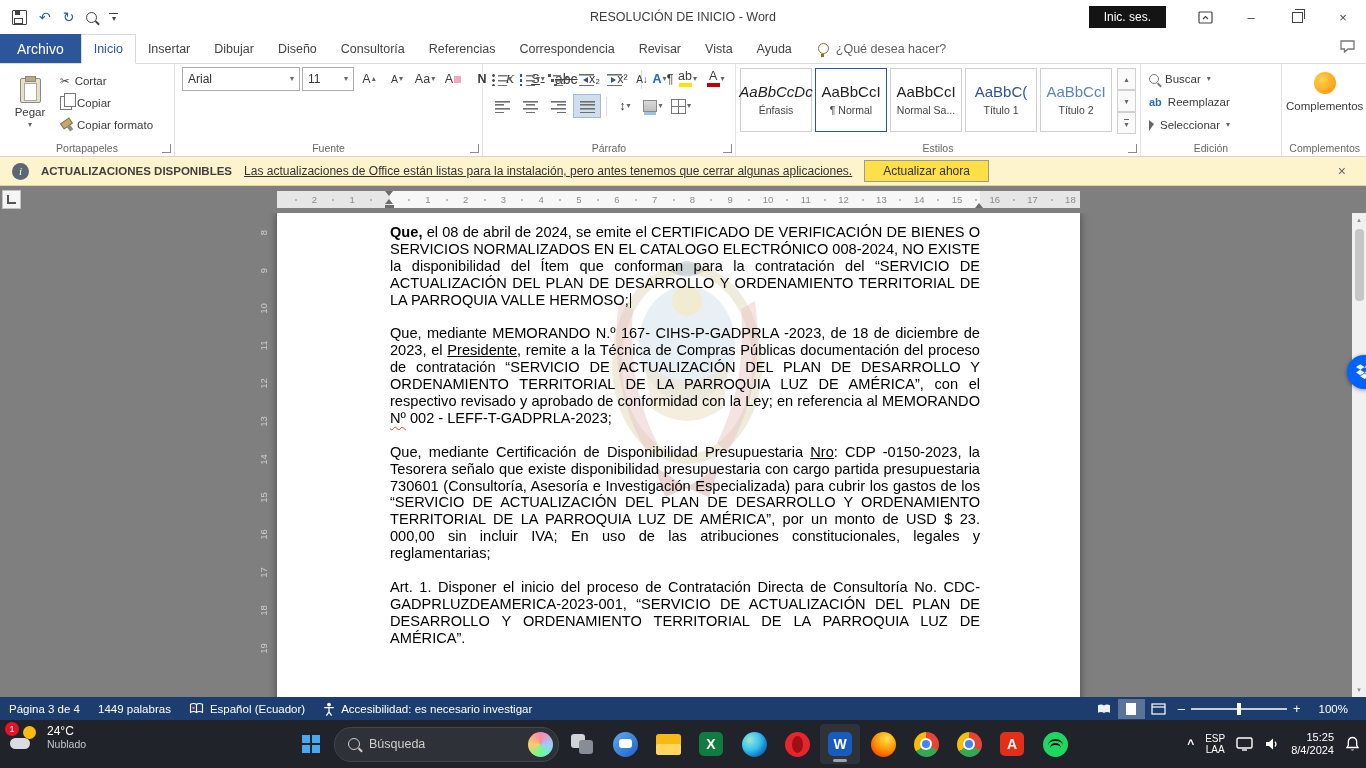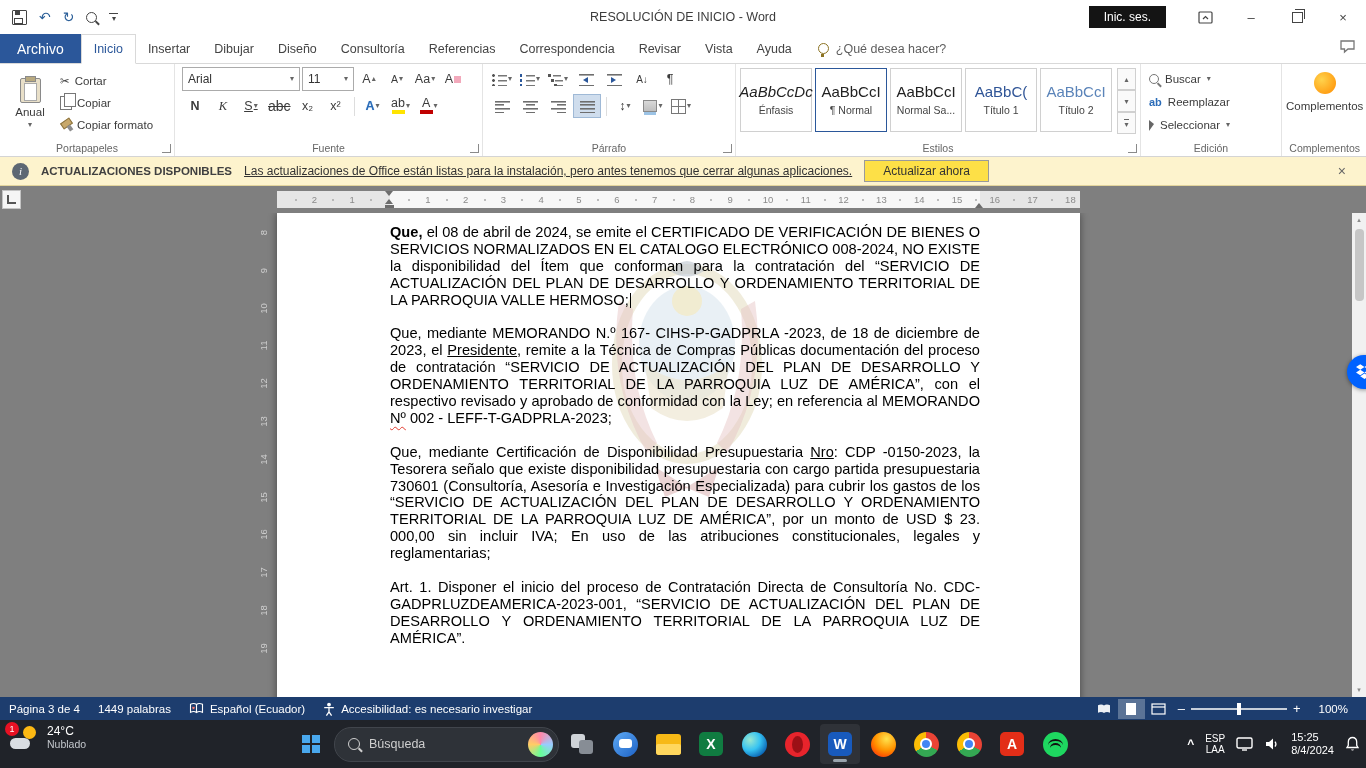--- a/index.html
+++ b/index.html
@@ -50,21 +50,21 @@
   .clipic::before{content:"";position:absolute;left:4px;top:-3px;width:9px;height:4px;background:#b8a97f;border:1px solid #8a8a8a}
   .clipic::after{content:"";position:absolute;left:3px;top:4px;width:11px;height:16px;background:#fff;border:1px solid #aaa}
   .clipcol{display:flex;flex-direction:column;gap:2px;padding-top:4px}
   .sbtn{display:flex;align-items:center;gap:5px;height:20px;padding:0 4px;font-size:11.5px;color:#3b3b3b;white-space:nowrap}
   .cpages{width:10px;height:12px;border:1.2px solid #777;background:#fff;position:relative}
   .cpages::before{content:"";position:absolute;left:3px;top:-4px;width:10px;height:12px;border:1.2px solid #777;background:#fff}
   .brush{width:12px;height:12px;position:relative}
   .brush::before{content:"";position:absolute;left:1px;top:1px;width:9px;height:5px;background:#c8a86a;border:1px solid #8a7340;transform:rotate(-35deg)}
   .brush::after{content:"";position:absolute;right:0;bottom:0;width:4px;height:6px;background:#8d8d8d;transform:rotate(-35deg)}
 
-  .g-font{width:296px;display:flex;flex-direction:column;gap:3px;padding-left:7px}
+  .g-font{width:296px;display:flex;flex-direction:row;gap:3px;padding-left:7px}
   .frow{display:flex;align-items:center;gap:2px;height:24px}
   .combo{display:flex;align-items:center;justify-content:space-between;border:1px solid #ababab;background:#fff;height:22px;font-size:12px;padding:0 5px;color:#333}
   .ibtn{min-width:22px;height:22px;display:flex;align-items:center;justify-content:center;color:#3b3b3b;font-size:12.5px;gap:1px;padding:0 2px}
   .fx-b{font-weight:bold}
   .fx-i{font-style:italic;font-family:"Liberation Serif",serif}
   .fx-u{text-decoration:underline}
   .fx-s{text-decoration:line-through;font-size:14px}
   .tiny{font-size:8px;line-height:8px;color:#666}
   .colorbar{display:flex;flex-direction:column;align-items:center;line-height:11px;font-size:12.5px}
   .colorbar .bar{width:13px;height:4px;margin-top:1px}
@@ -202,21 +202,21 @@
   .ai-firefox{width:25px;height:25px;border-radius:50%;background:radial-gradient(circle at 62% 28%,#ffe34d,#ff9400 48%,#ff5a00 72%,#d8216a)}
   .ai-chrome,.ai-chrome-profile{width:25px;height:25px;border-radius:50%;background:conic-gradient(#ea4335 0 33%,#34a853 33% 66%,#fbbc05 66% 100%);position:relative}
   .ai-chrome::before,.ai-chrome-profile::before{content:"";position:absolute;left:6.5px;top:6.5px;width:12px;height:12px;border-radius:50%;background:#fff}
   .ai-chrome::after,.ai-chrome-profile::after{content:"";position:absolute;left:8.5px;top:8.5px;width:8px;height:8px;border-radius:50%;background:#4285f4}
   .ai-spotify{width:25px;height:25px;border-radius:50%;background:#1ed760;position:relative}
   .ai-spotify::before{content:"";position:absolute;left:5px;top:7px;width:15px;height:10px;border-top:2px solid #111;border-radius:50%}
   .ai-spotify::after{content:"";position:absolute;left:7px;top:11px;width:11px;height:8px;border-top:2px solid #111;border-radius:50%}
   .tray{position:absolute;right:6px;top:0;height:48px;display:flex;align-items:center;gap:11px}
   .chev{color:#fff;font-size:12px;font-weight:bold}
   .lang{display:flex;flex-direction:column;align-items:center;color:#fff;font-size:10px;line-height:11px}
-  .timedate{display:flex;flex-direction:column;align-items:flex-start;color:#fff;font-size:11px;line-height:13px}
+  .timedate{display:flex;flex-direction:column;align-items:flex-end;color:#fff;font-size:11px;line-height:13px}
   .trayic{display:flex;align-items:center;justify-content:center}
 </style>
 </head>
 <body>
 
 <div class="screen">
 
   <div class="titlebar">
     <div class="qat">
       <span class="qbtn">
@@ -272,21 +272,21 @@
             <path d="M2 2h13v8H9l-3.5 3v-3H2z" fill="none" stroke="#777" stroke-width="1.3"></path>
           </svg></span>
     </div>
   </div>
 
   <div class="ribbon">
 
     <div class="rgroup g-clip">
       <div class="paste">
         <span class="clipic"></span>
-        <span>Anual</span>
+        <span>Pegar</span>
         <span class="caret">▾</span>
       </div>
       <div class="clipcol">
         <div class="sbtn">
             <span>✂</span>
             <span>Cortar</span>
           </div>
         <div class="sbtn">
             <span class="cpages"></span>
             <span>Copiar</span>

